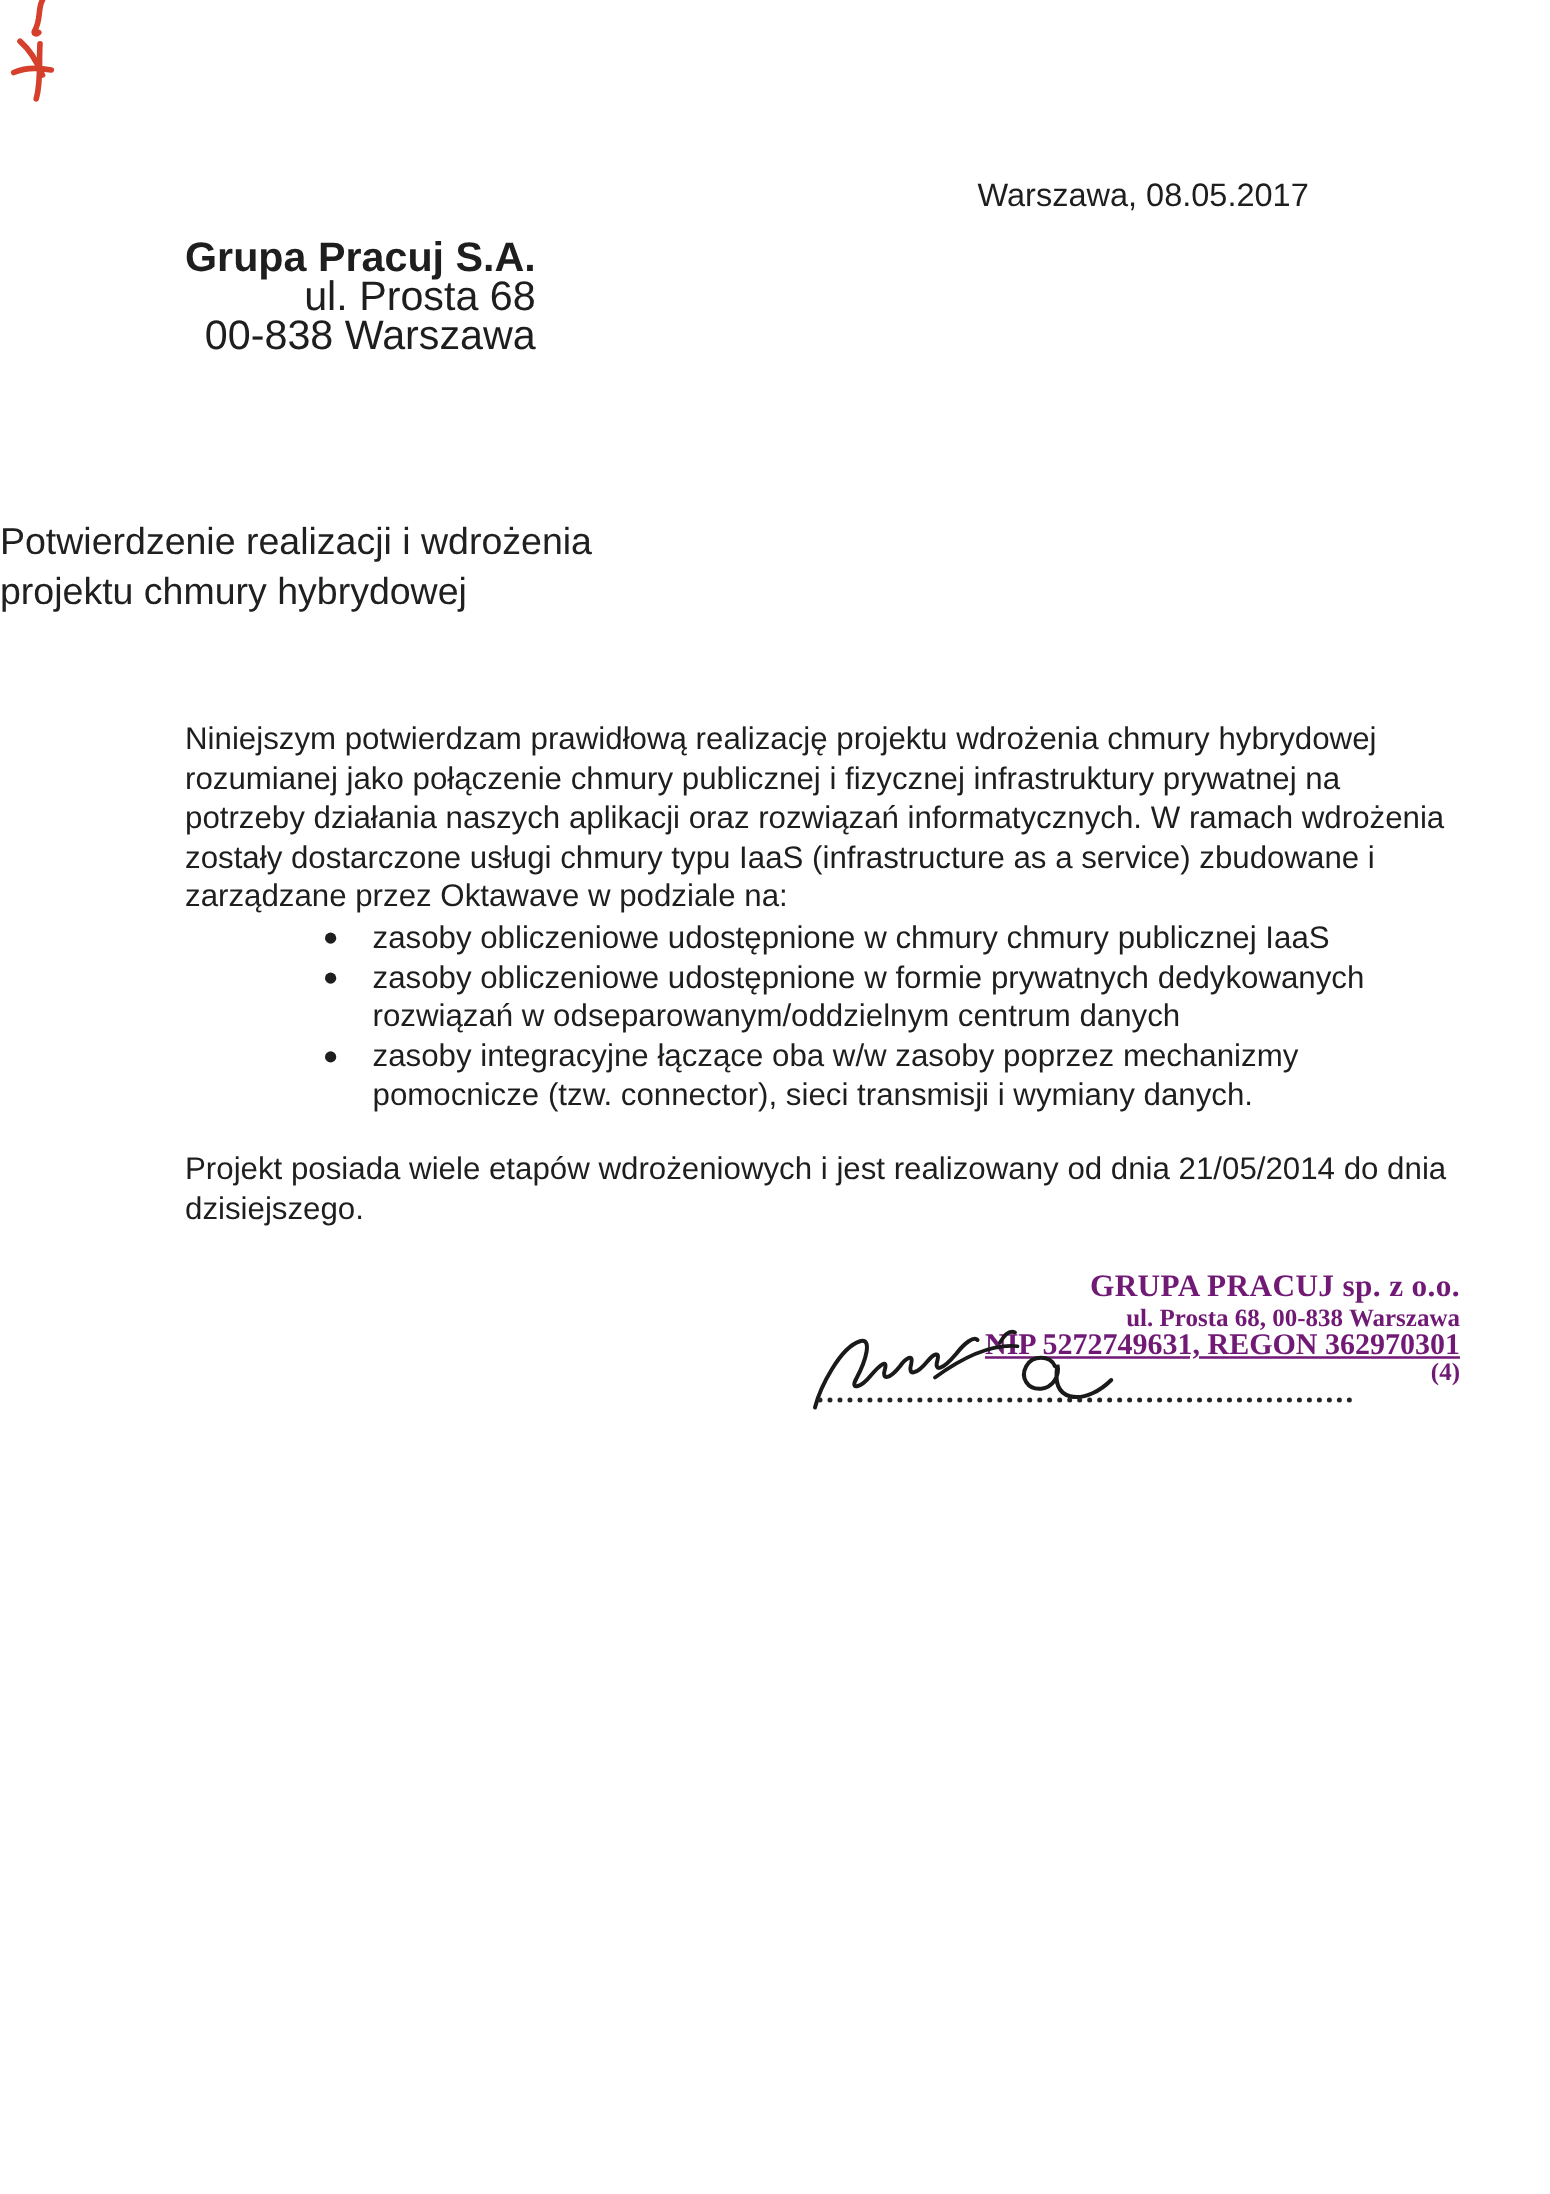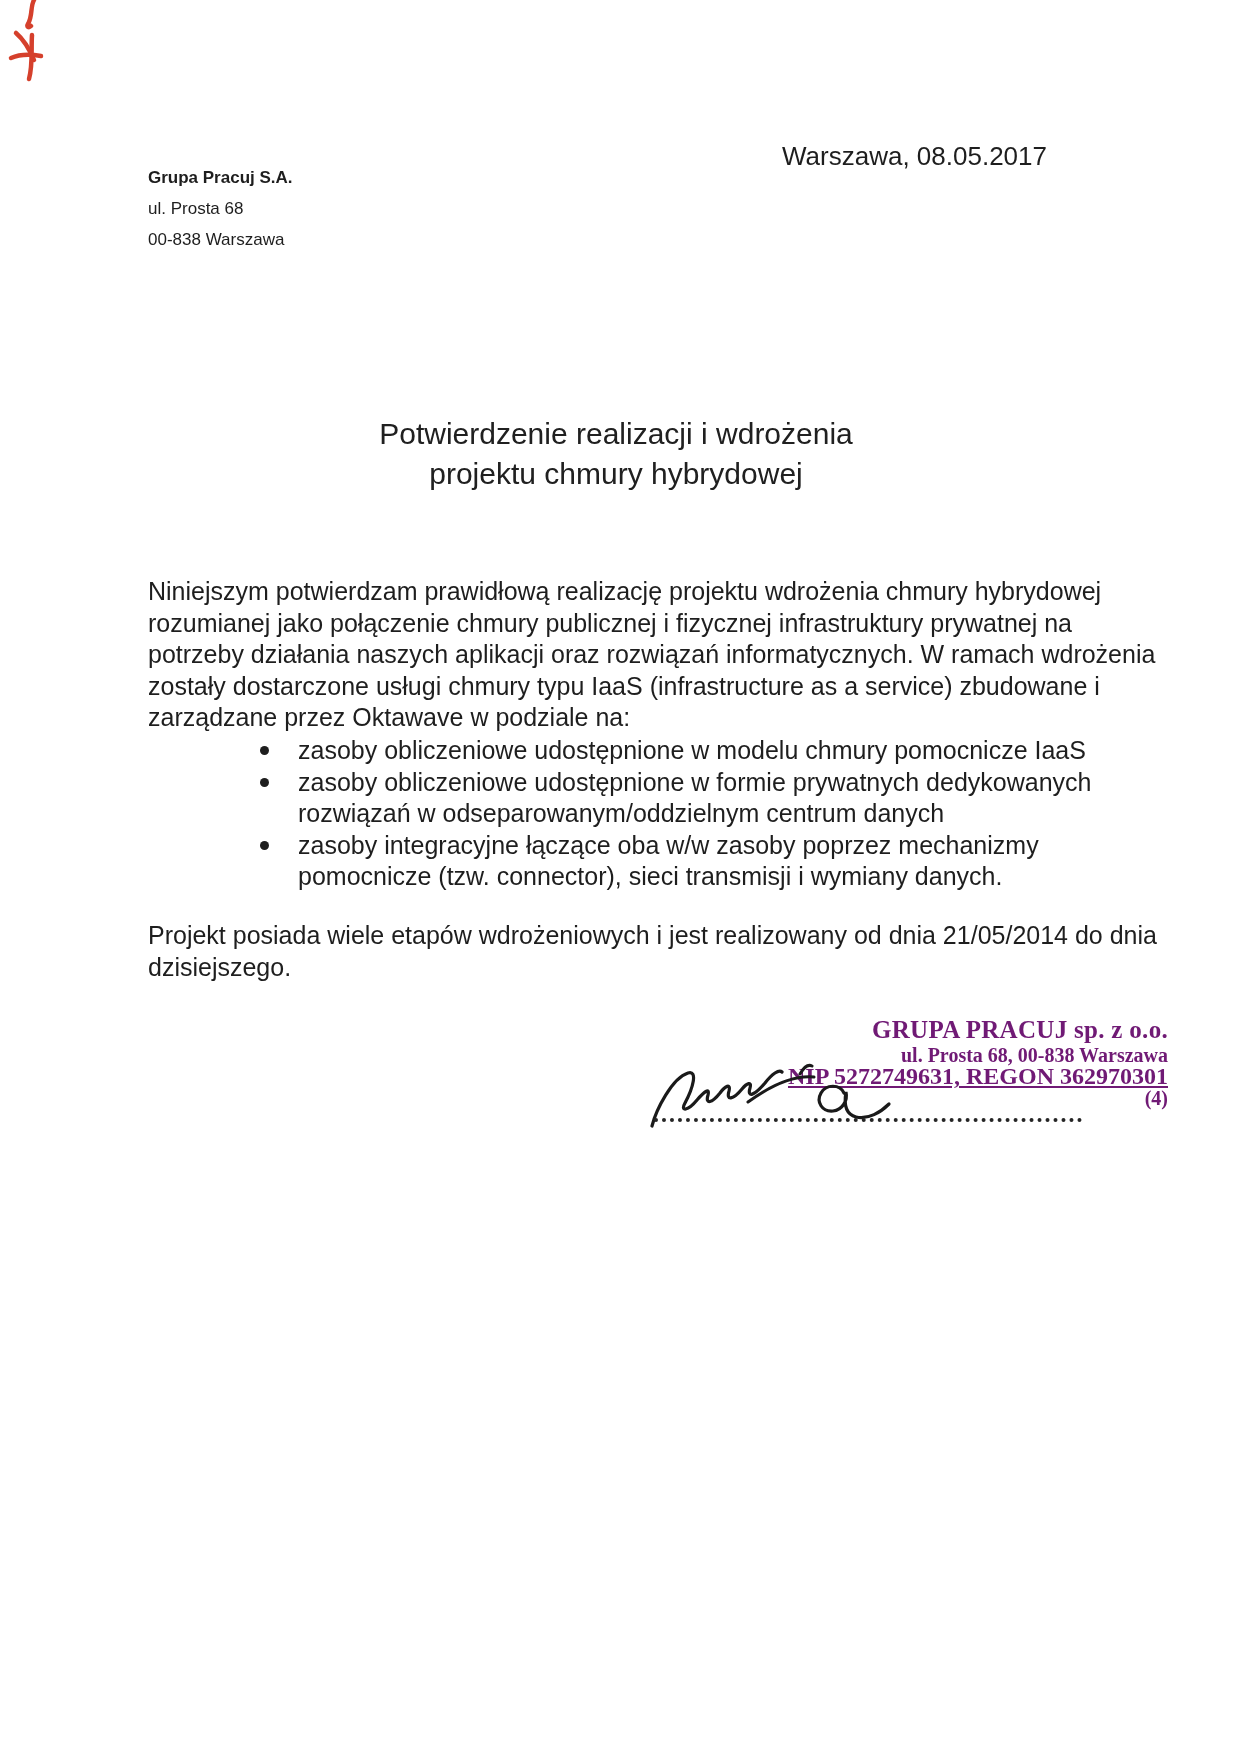--- a/index.html
+++ b/index.html
@@ -13,27 +13,26 @@
     color:#1e1e1e;
   }
   .abs{position:absolute;}
   .pre{white-space:pre-line;}
   .date-line{
     top:141px;right:193px;
     font-size:26px;line-height:30px;
     text-align:right;
   }
   .sender{
-    left:148px;top:162px;
-    font-size:17px;line-height:31px;
+    left:148px;top:190px;
+    font-size:33px;line-height:31px;text-align:right;
   }
   .sender .name{font-weight:bold;}
   .doc-title{
     left:0;right:8px;top:414px;
-    text-align:center;
     font-size:30px;line-height:40px;
     color:#202020;
   }
   .body-par{
     left:148px;top:576px;width:1062px;
     font-size:25px;line-height:31.5px;
   }
   .bullets{
     left:257px;top:735px;width:860px;
     font-size:25px;line-height:31.5px;
@@ -94,21 +93,21 @@
 
   <div class="abs body-par pre">Niniejszym potwierdzam prawidłową realizację projektu wdrożenia chmury hybrydowej
 rozumianej jako połączenie chmury publicznej i fizycznej infrastruktury prywatnej na
 potrzeby działania naszych aplikacji oraz rozwiązań informatycznych. W ramach wdrożenia
 zostały dostarczone usługi chmury typu IaaS (infrastructure as a service) zbudowane i
 zarządzane przez Oktawave w podziale na:</div>
 
   <div class="abs bullets">
     <div class="bullet-item">
       <span class="bullet-dot"></span>
-      <div class="pre">zasoby obliczeniowe udostępnione w modelu chmury pomocnicze IaaS</div>
+      <div class="pre">zasoby obliczeniowe udostępnione w chmury chmury publicznej IaaS</div>
     </div>
     <div class="bullet-item">
       <span class="bullet-dot"></span>
       <div class="pre">zasoby obliczeniowe udostępnione w formie prywatnych dedykowanych
 rozwiązań w odseparowanym/oddzielnym centrum danych</div>
     </div>
     <div class="bullet-item">
       <span class="bullet-dot"></span>
       <div class="pre">zasoby integracyjne łączące oba w/w zasoby poprzez mechanizmy
 pomocnicze (tzw. connector), sieci transmisji i wymiany danych.</div>

